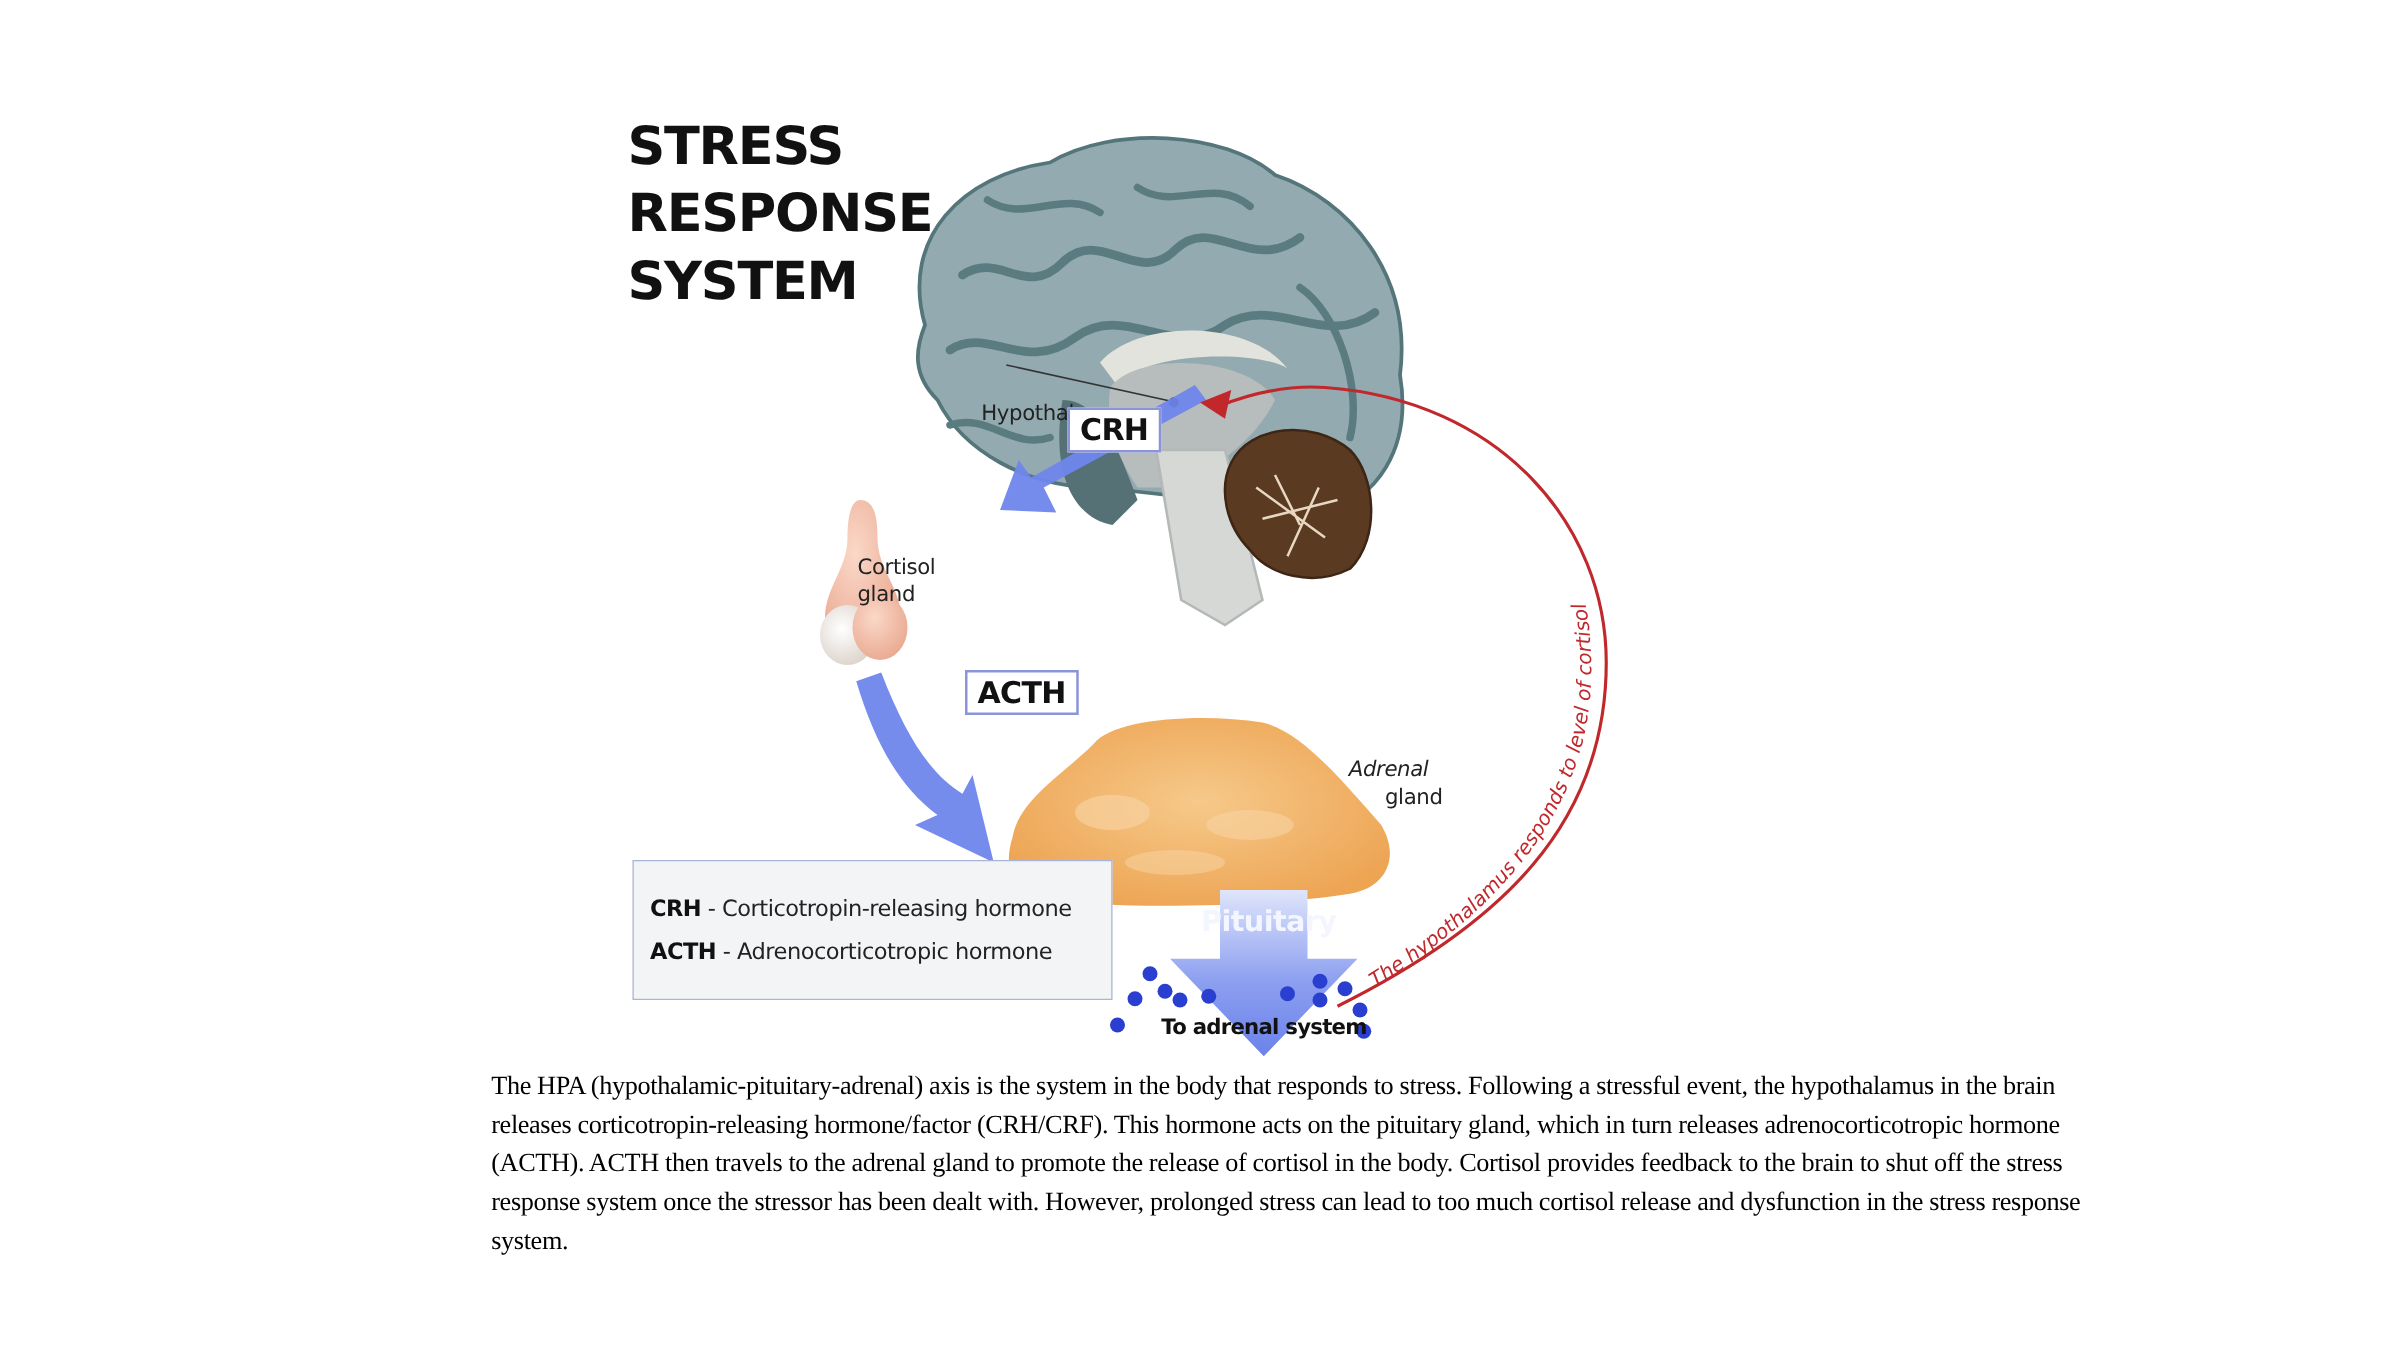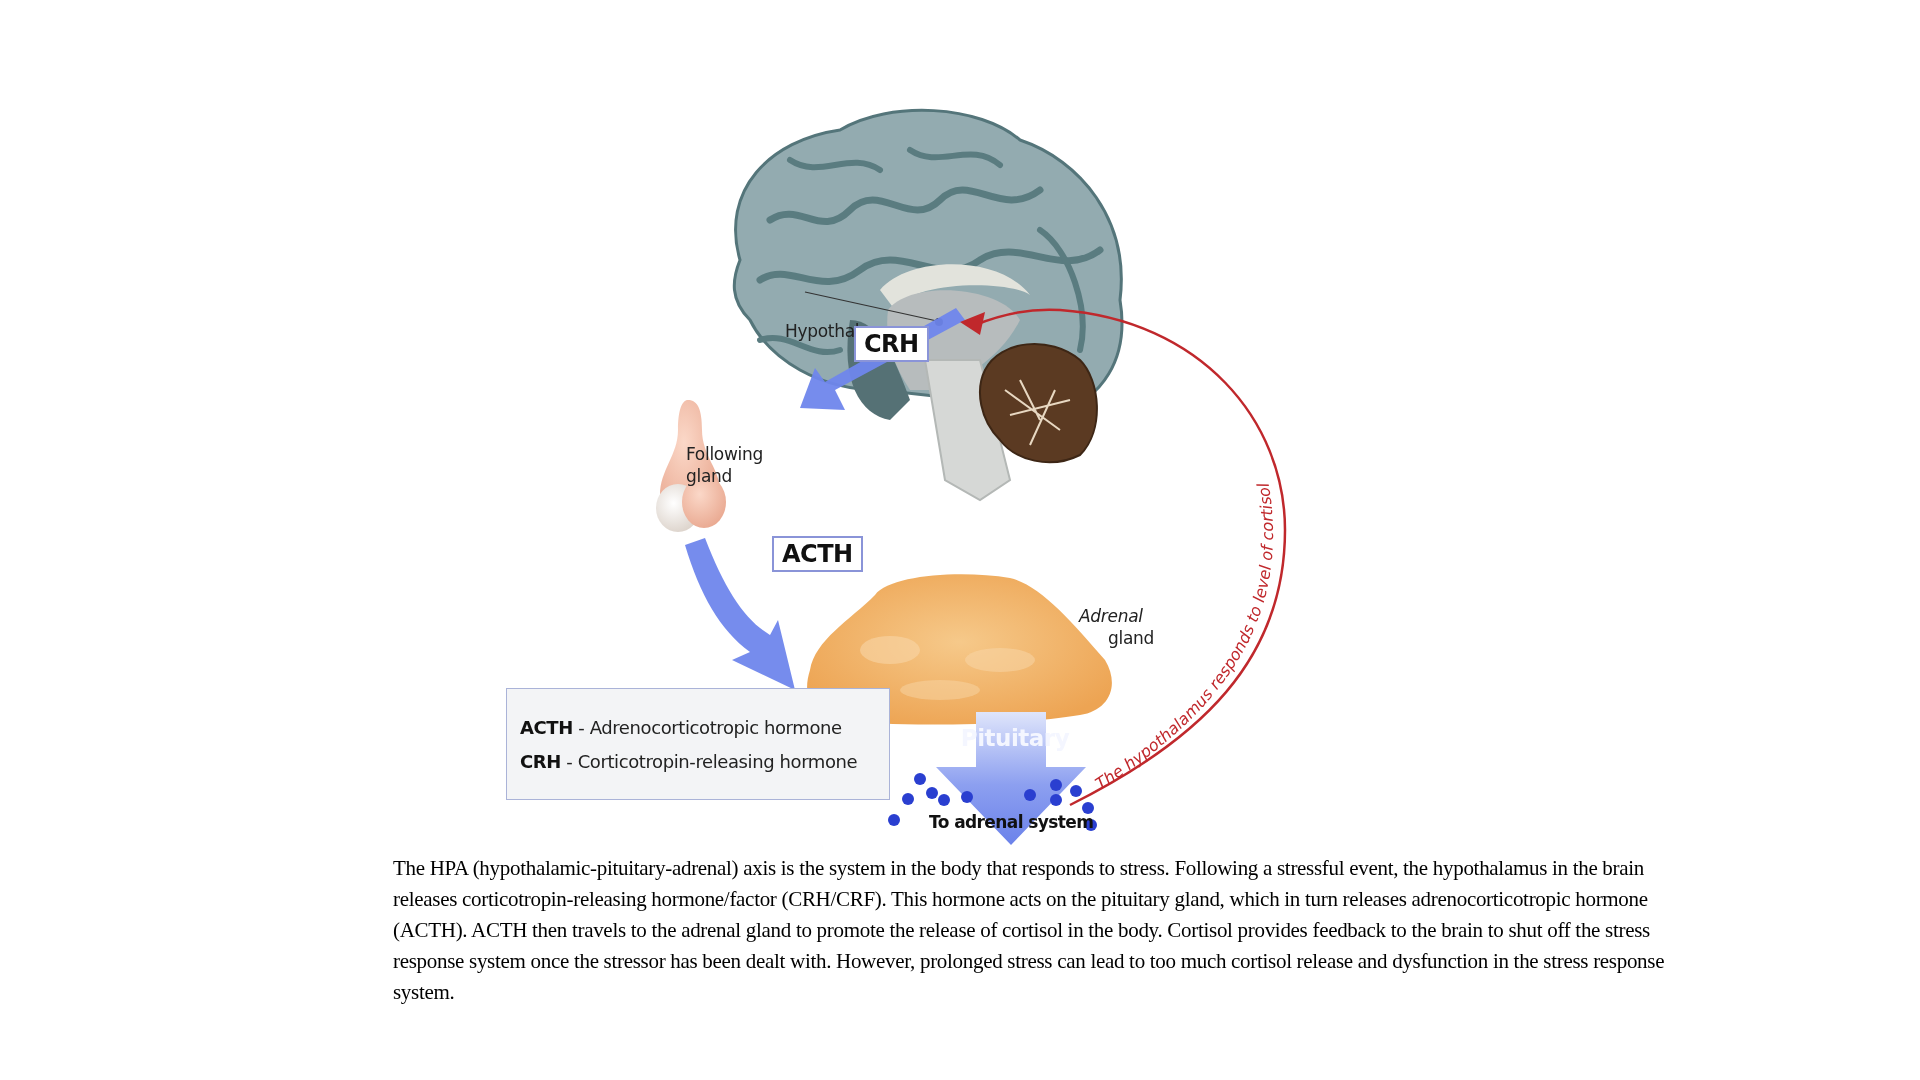--- a/index.html
+++ b/index.html
@@ -97,38 +97,43 @@
     </g>
 
     <path d="M 630 745 C 760 680, 845 600, 845 470 C 845 360, 760 260, 620 250 C 590 248, 560 255, 535 265" fill="none" stroke="#c0282c" stroke-width="2.5"></path>
     <path d="M 520 262 L 545 252 L 540 275 Z" fill="#c0282c"></path>
     <path id="fbTextPath" d="M 660 730 C 770 660, 835 580, 833 470 C 832 410, 815 370, 795 340" fill="none"></path>
     <text font-family="DejaVu Sans, sans-serif" font-size="16" fill="#c0282c" font-style="italic">
       <textPath href="#fbTextPath" startOffset="0" id="fbTextPathEl">The hypothalamus responds to level of cortisol</textPath>
     </text>
   </svg>
 
+  <div class="title">
+    <div>STRESS</div>
+    <div>RESPONSE</div>
+    <div>SYSTEM</div>
+  </div>
 
   <div class="lbl" style="left:345px; top:220px;">Hypothalamus</div>
   <div class="hbox" style="left:414px; top:266px;">CRH</div>
 
-  <div class="lbl" style="left:246px; top:343px;">Following</div>
+  <div class="lbl" style="left:246px; top:343px;">Cortisol</div>
   <div class="lbl" style="left:246px; top:365px;">gland</div>
 
   <div class="hbox" style="left:332px; top:476px;">ACTH</div>
 
   <div class="lbl" style="left:639px; top:505px;font-style:italic;">Adrenal</div>
   <div class="lbl" style="left:668px; top:527px;">gland</div>
 
   <div class="legend">
     <div class="row">
-      <b>ACTH</b><span> - Adrenocorticotropic hormone</span>
+      <b>CRH</b><span> - Corticotropin-releasing hormone</span>
     </div>
     <div class="row">
-      <b>CRH</b><span> - Corticotropin-releasing hormone</span>
+      <b>ACTH</b><span> - Adrenocorticotropic hormone</span>
     </div>
   </div>
 
   <div class="cortisol-lbl">Pituitary</div>
   <div class="immune-lbl">To adrenal system</div>
 </div>
 
 <div class="caption">The HPA (hypothalamic-pituitary-adrenal) axis is the system in the body that responds to stress. Following a stressful event, the hypothalamus in the brain releases corticotropin-releasing hormone/factor (CRH/CRF). This hormone acts on the pituitary gland, which in turn releases adrenocorticotropic hormone (ACTH). ACTH then travels to the adrenal gland to promote the release of cortisol in the body. Cortisol provides feedback to the brain to shut off the stress response system once the stressor has been dealt with. However, prolonged stress can lead to too much cortisol release and dysfunction in the stress response system.</div>
 
 </body></html>

